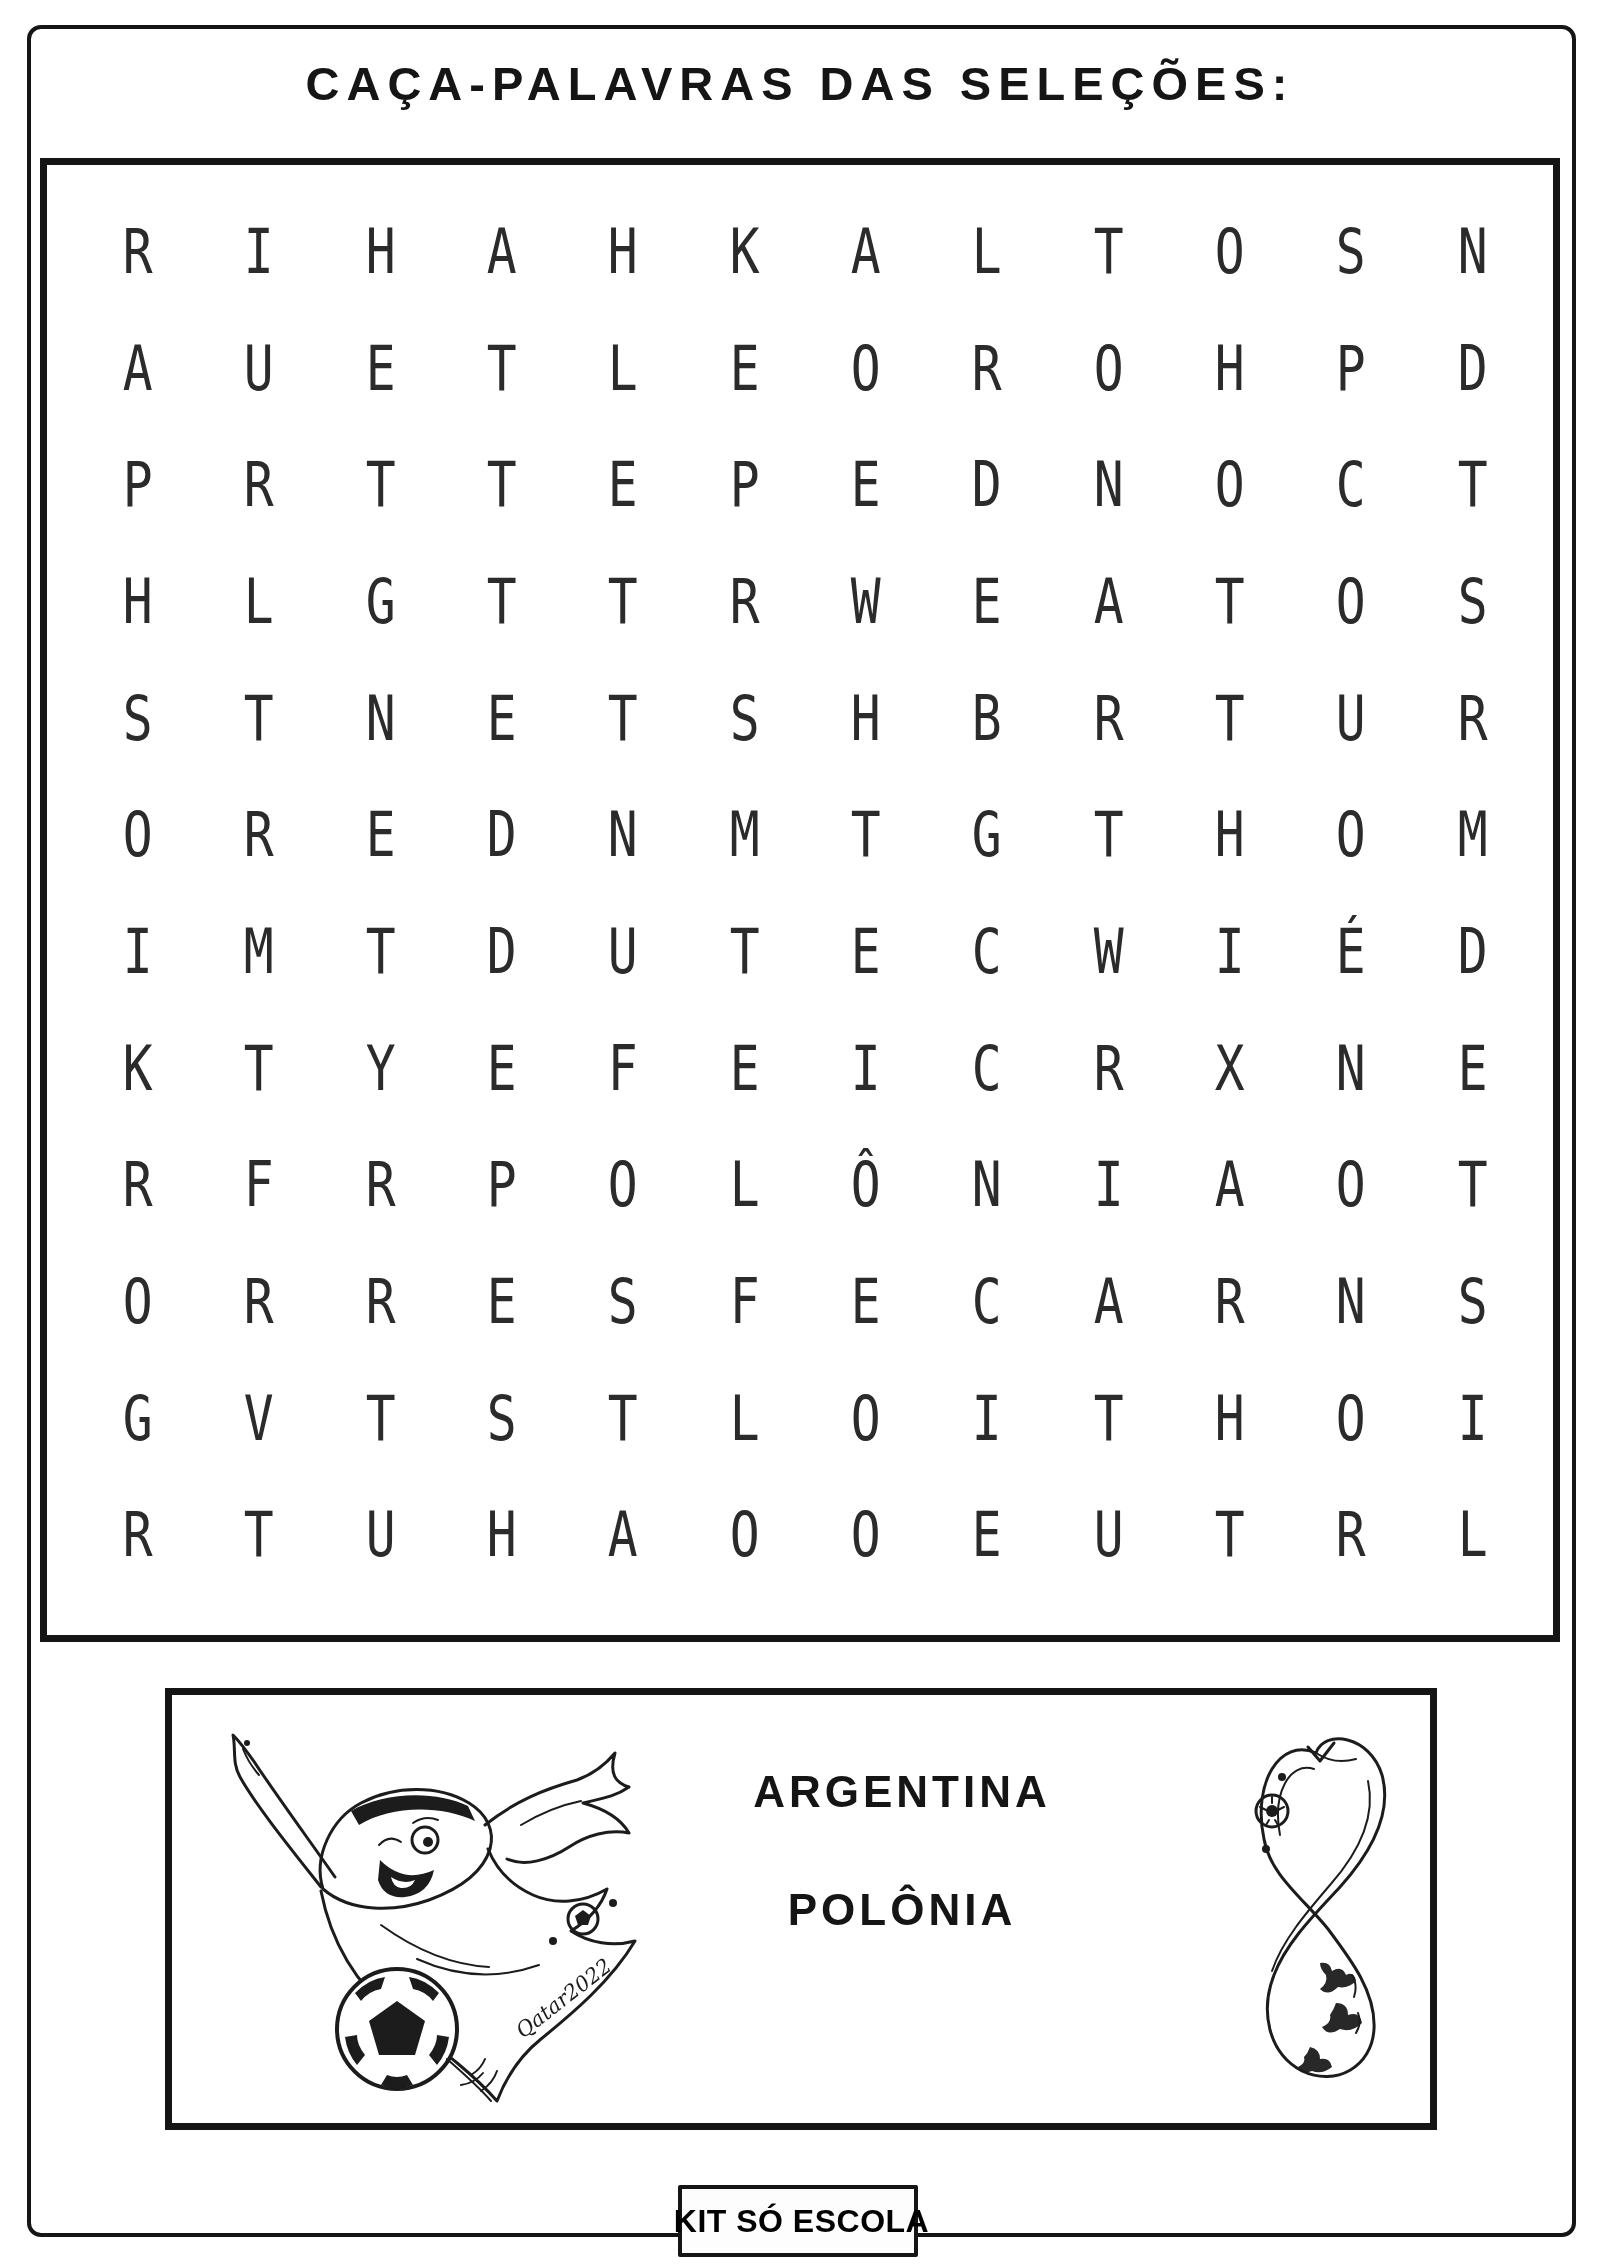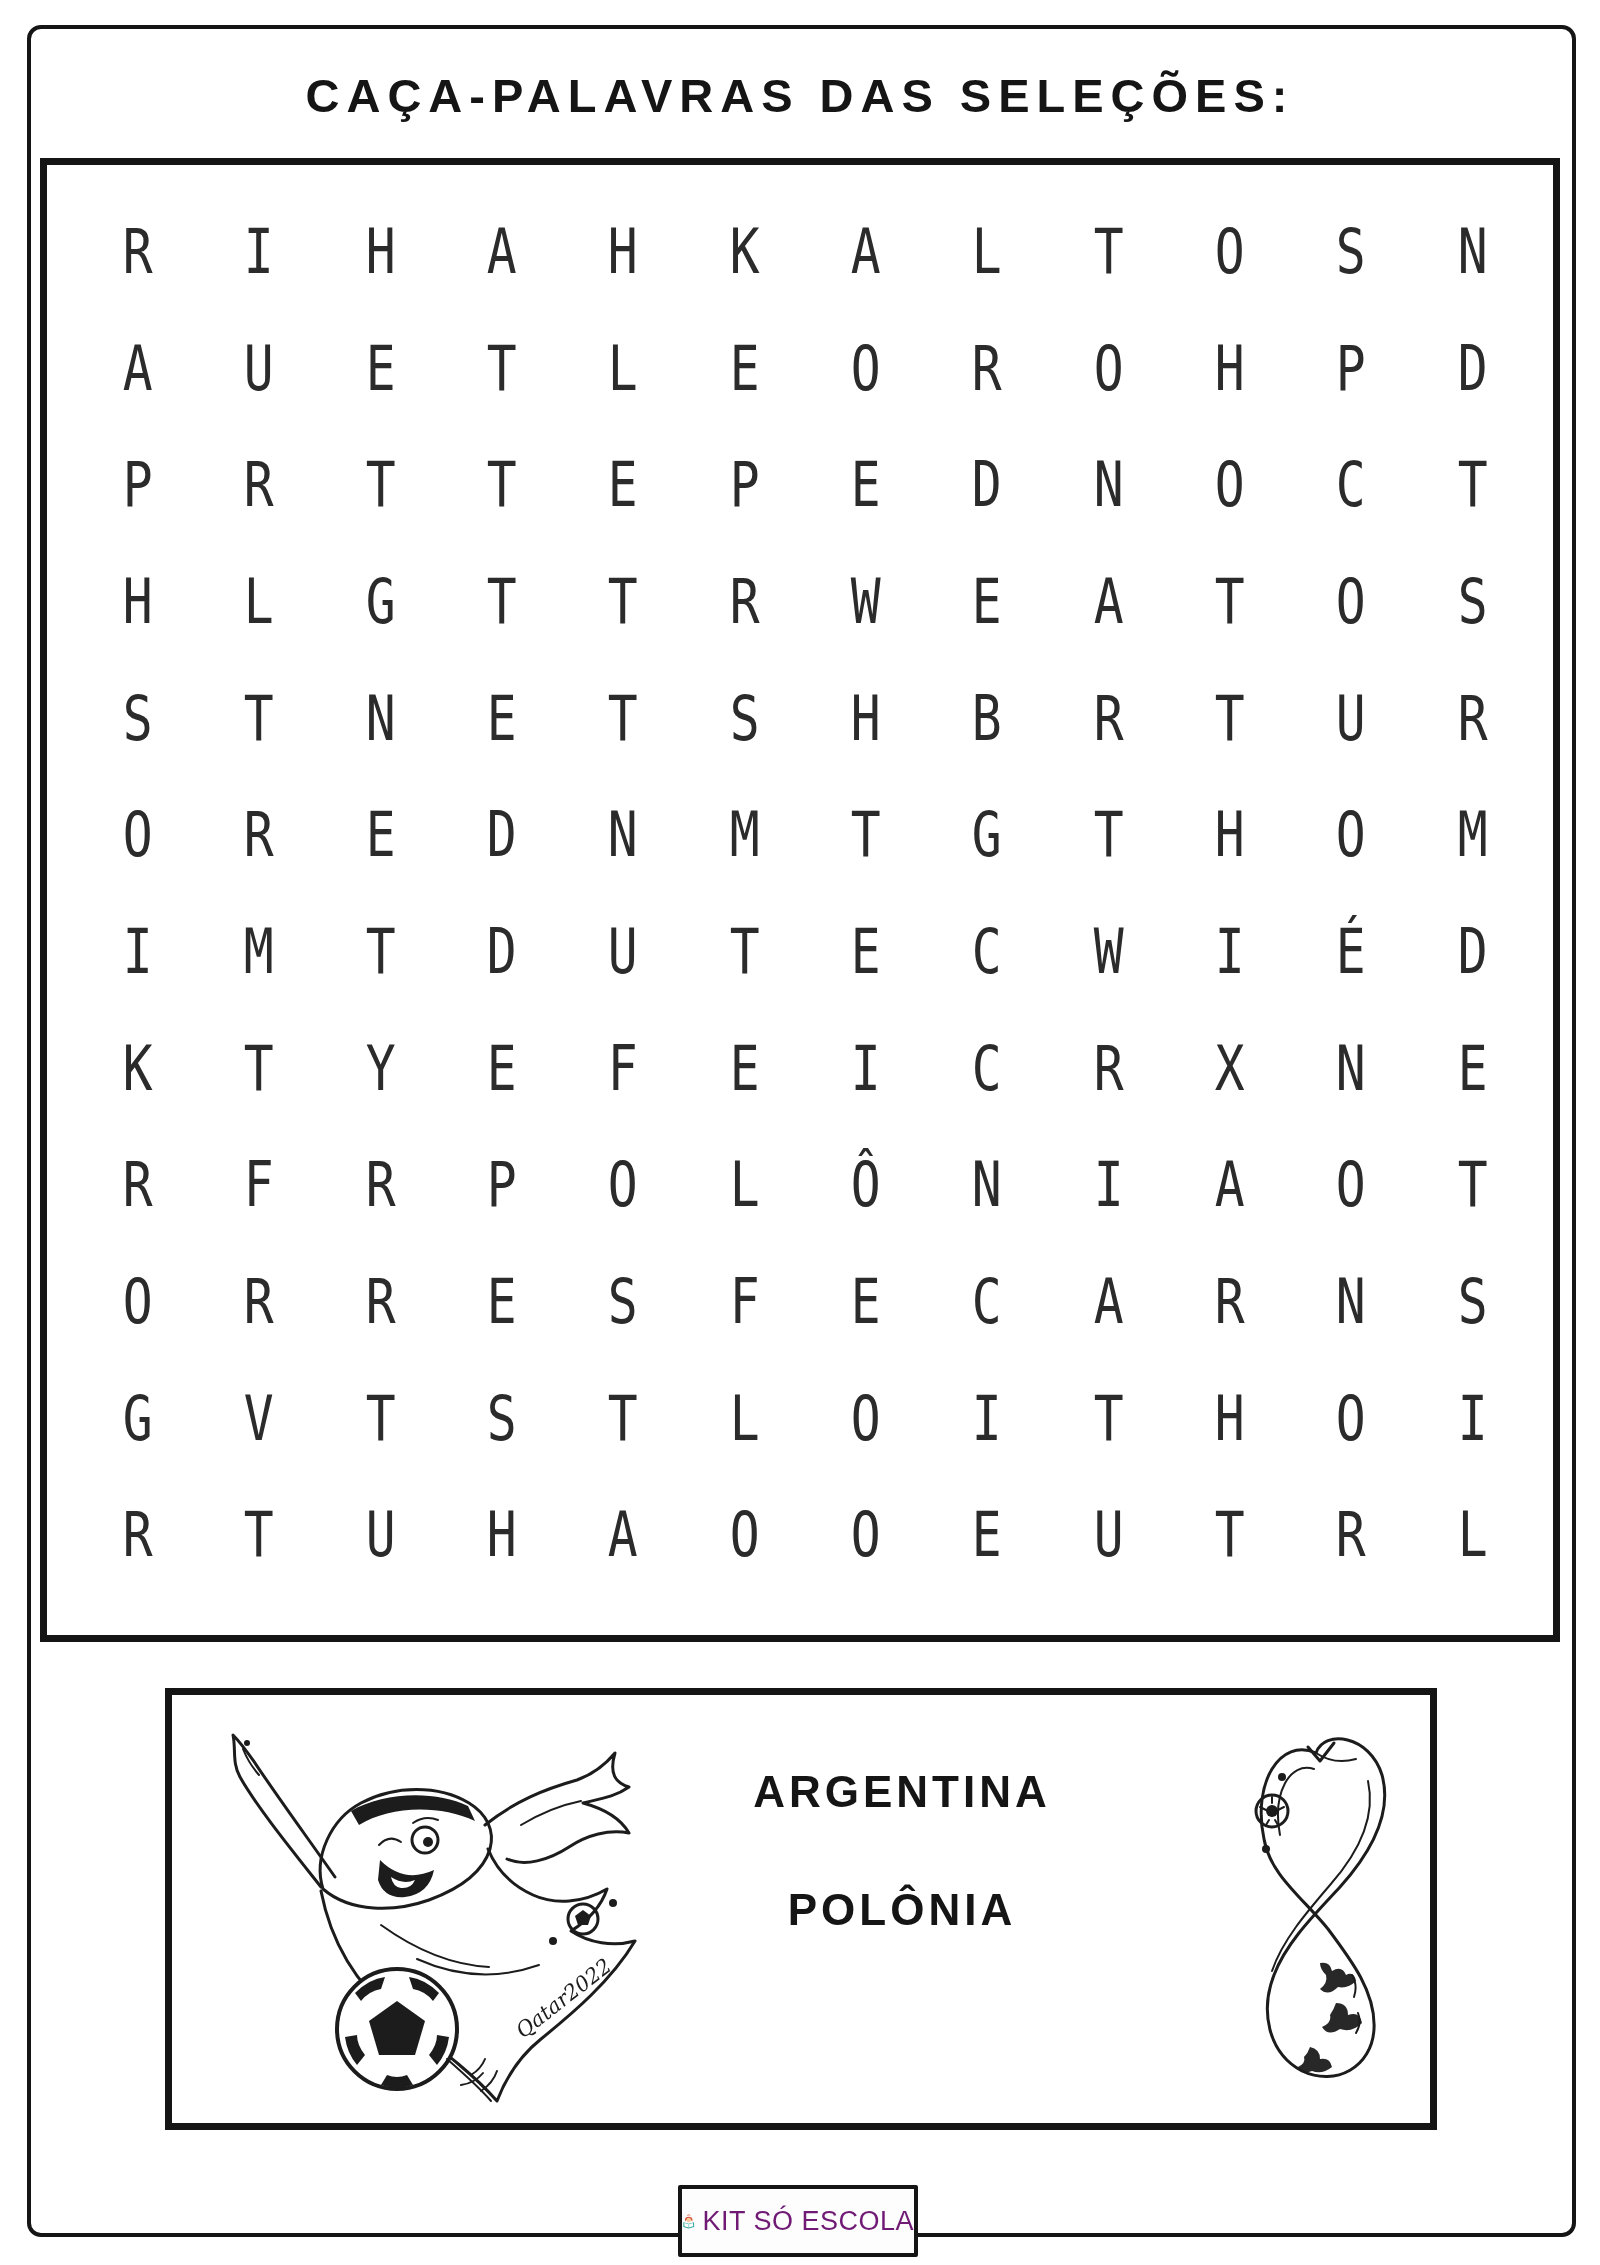--- a/index.html
+++ b/index.html
@@ -1,28 +1,28 @@
 <!DOCTYPE html>
 <html><head>
 <meta charset="utf-8">
 <style>
   html,body{margin:0;padding:0;background:#fff;}
   body{width:1600px;height:2265px;position:relative;font-family:"Liberation Sans",sans-serif;color:#111;overflow:hidden;}
   .frame{position:absolute;left:27px;top:25px;width:1541px;height:2204px;border:4px solid #151515;border-radius:14px;}
-  .title{position:absolute;left:0;top:68px;width:100%;text-align:center;font-size:47px;font-weight:bold;letter-spacing:7px;color:#151515;}
+  .title{position:absolute;left:0;top:56px;width:100%;text-align:center;font-size:47px;font-weight:bold;letter-spacing:7px;color:#151515;}
   .grid-box{position:absolute;left:40px;top:158px;width:1506px;height:1470px;border:7px solid #151515;background:#fff;}
   .letter-grid{position:absolute;left:0;top:0;right:0;bottom:0;display:grid;grid-template-columns:repeat(12,1fr);grid-template-rows:repeat(12,1fr);padding:28px 20px 42px 30px;}
   .cell{display:flex;align-items:center;justify-content:center;font-family:"DejaVu Sans Mono",monospace;font-size:54px;font-weight:400;color:#2b2b2b;transform:scale(0.92,1.15);}
   .word-box{position:absolute;left:165px;top:1688px;width:1258px;height:428px;border:7px solid #151515;background:#fff;}
   .mascot{position:absolute;left:8px;top:12px;width:480px;height:402px;}
   .emblem{position:absolute;right:16px;top:22px;width:190px;height:382px;}
   .word-list{position:absolute;left:520px;top:38px;width:420px;text-align:center;}
   .word{font-size:44px;font-weight:bold;letter-spacing:4px;line-height:118px;color:#151515;}
   .brand{position:absolute;left:678px;top:2185px;width:232px;height:64px;border:4px solid #151515;border-radius:2px;background:#fdfdfd;display:flex;align-items:center;justify-content:center;gap:7px;z-index:6;}
-  .brand-label{font-size:27px;font-weight:normal;letter-spacing:0.5px;color:#701a75;white-space:nowrap;}
+  .brand-label{font-size:32px;font-weight:bold;letter-spacing:0.5px;color:#000000;white-space:nowrap;}
   svg{display:block;}
   .ink{stroke:#1c1c1c;fill:none;stroke-width:3;stroke-linecap:round;stroke-linejoin:round;}
   .ink-thin{stroke:#1c1c1c;fill:none;stroke-width:2;stroke-linecap:round;}
   .ink-fill{fill:#1c1c1c;stroke:none;}
 </style>
 </head>
 <body>
 
 <div class="frame"></div>
 

